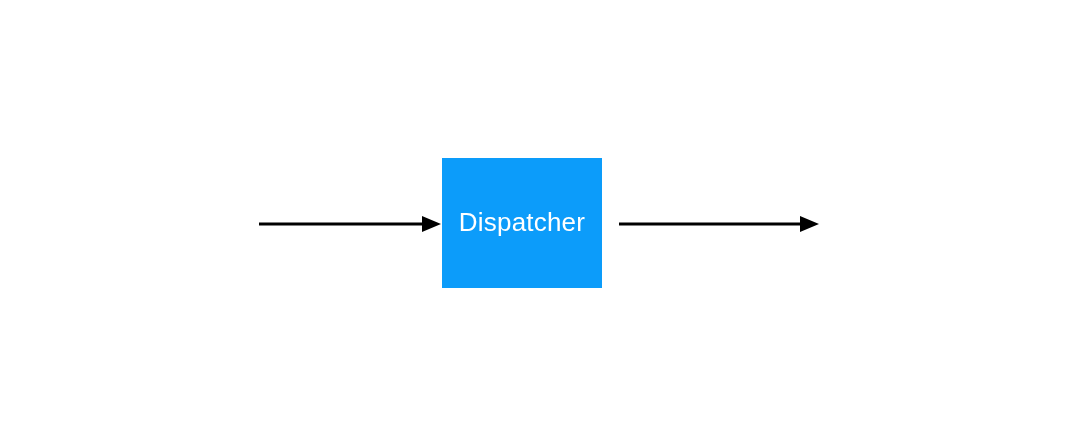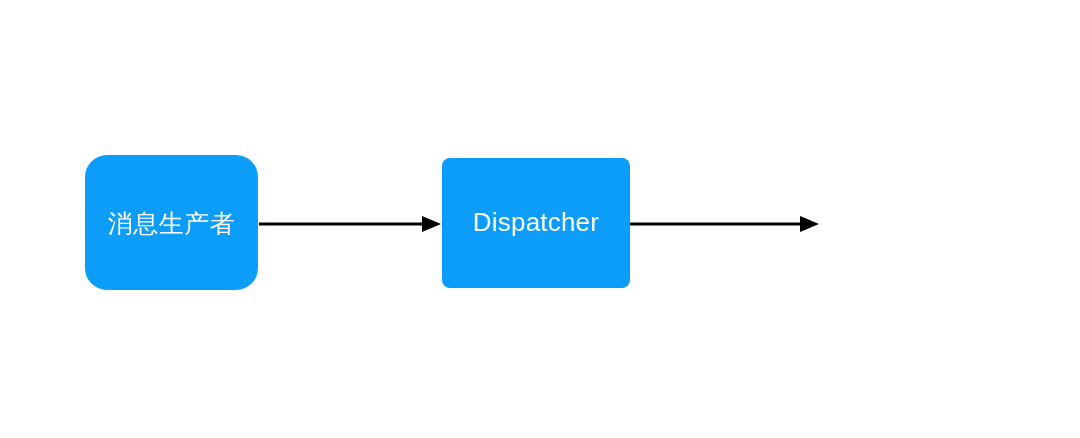--- a/index.html
+++ b/index.html
@@ -45,23 +45,23 @@
     border-radius: 22px;
   }
   #node-producer .node-label {
     font-size: 25px;
     letter-spacing: 0.5px;
   }
   
   #node-dispatcher {
     left: 442px;
     top: 158px;
-    width: 188px;
+    width: 160px;
     height: 130px;
-    border-radius: 8px;
+    border-radius: 0px;
   }
   #node-dispatcher .node-label {
     font-size: 26px;
     letter-spacing: 0.2px;
   }
   
   #node-consumer {
     left: 820px;
     top: 163px;
     width: 168px;
@@ -100,22 +100,19 @@
     <g>
       <line class="edge-line" x1="259" y1="224" x2="424" y2="224"></line>
       <polygon class="edge-head" points="441,224 422,232 422,216"></polygon>
     </g>
     <g>
       <line class="edge-line" x1="619" y1="224" x2="802" y2="224"></line>
       <polygon class="edge-head" points="819,224 800,232 800,216"></polygon>
     </g>
   </svg>
 
-  <div class="node" id="node-producer">
-    <span class="node-label">消息生产者</span>
-  </div>
 
   <div class="node" id="node-dispatcher">
     <span class="node-label">Dispatcher</span>
   </div>
 
 
 </div>
 
 </body></html>

